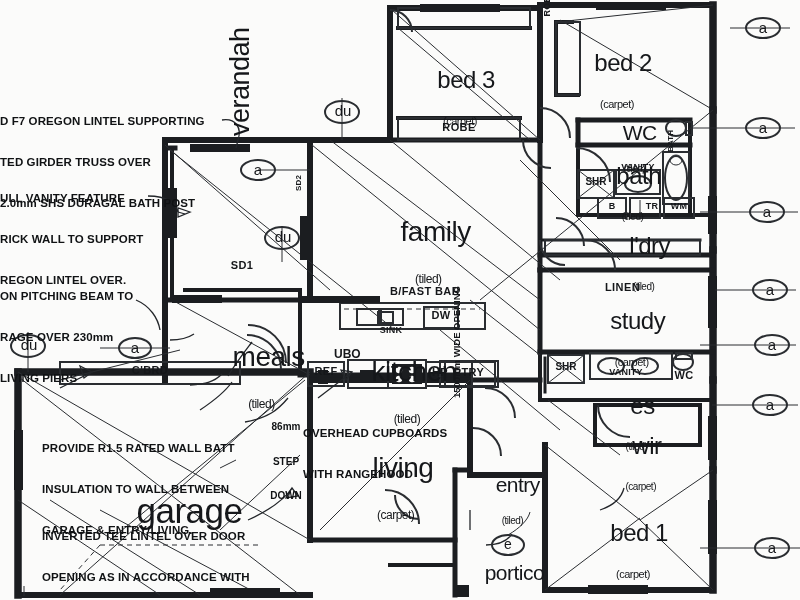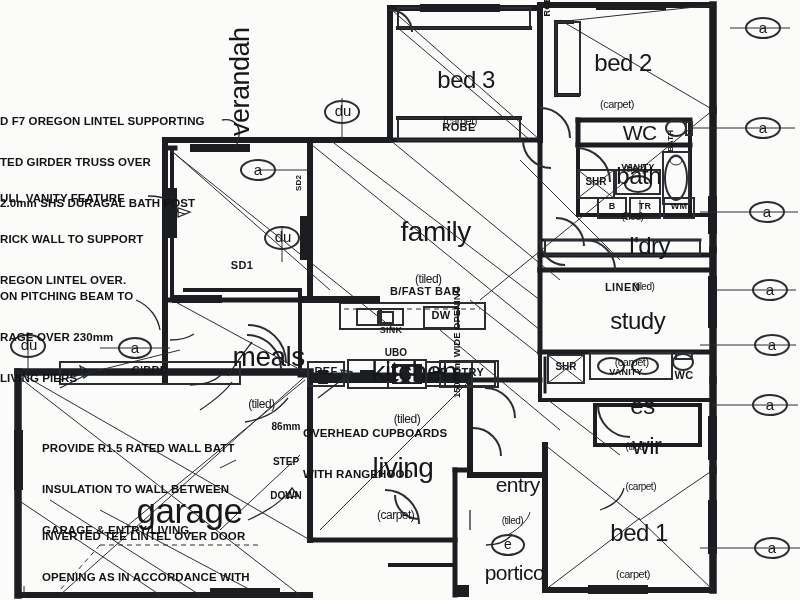--- a/index.html
+++ b/index.html
@@ -431,28 +431,28 @@
 </div>
 
 <div class="txt cap11" style="left:398px;top:122px;width:122px;">ROBE</div>
 <div class="txt cap9" style="left:543px;top:28px;width:50px;transform:rotate(-90deg);transform-origin:0 0;">ROBE</div>
 <div class="txt cap11" style="left:545px;top:241px;width:155px;margin-top:41px;">LINEN</div>
 <div class="txt cap11" style="left:60px;top:365px;width:180px;">C'BRD</div>
 <div class="txt cap11" style="left:365px;top:286px;width:120px;">B/FAST BAR</div>
 <div class="txt cap9" style="left:368px;top:326px;width:46px;">SINK</div>
 <div class="txt cap11" style="left:424px;top:310px;width:34px;">DW</div>
 <div class="txt cap11" style="left:308px;top:366px;width:36px;">REF</div>
-<div class="txt cap10" style="left:367px;top:348px;width:40px;font-size:10px;font-weight:bold;text-align:right;">UBO</div>
+<div class="txt cap10" style="left:334px;top:348px;width:40px;font-size:12px;font-weight:bold;text-align:left;">UBO</div>
 <div class="txt cap11" style="left:424px;top:367px;width:32px;">HP</div>
 <div class="txt cap11" style="left:440px;top:367px;width:58px;">PTRY</div>
 <div class="txt cap10" style="left:578px;top:177px;width:36px;font-size:10px;font-weight:bold;text-align:center;">SHR</div>
 <div class="txt cap9" style="left:613px;top:163px;width:50px;">VANITY</div>
 <div class="txt cap8" style="left:667px;top:152px;width:20px;transform:rotate(-90deg);transform-origin:0 0;">BATH</div>
 <div class="txt cap9" style="left:598px;top:202px;width:28px;">B</div>
-<div class="txt cap9" style="left:630px;top:202px;width:30px;">TR</div>
+<div class="txt cap9" style="left:630px;top:202px;width:44px;">TR</div>
 <div class="txt cap9" style="left:664px;top:202px;width:30px;">WM</div>
 <div class="txt cap10" style="left:548px;top:362px;width:36px;font-size:10px;font-weight:bold;text-align:center;">SHR</div>
 <div class="txt cap9" style="left:598px;top:368px;width:56px;">VANITY</div>
 <div class="txt cap11" style="left:670px;top:370px;width:28px;">WC</div>
 <div class="txt cap11" style="left:222px;top:260px;width:40px;">SD1</div>
 <div class="txt cap8" style="left:295px;top:198px;width:30px;transform:rotate(-90deg);transform-origin:0 0;">SD2</div>
 
 <div class="txt note" style="left:0px;top:88px;">
   <div>D F7 OREGON LINTEL SUPPORTING</div>
   <div>TED GIRDER TRUSS OVER</div>

